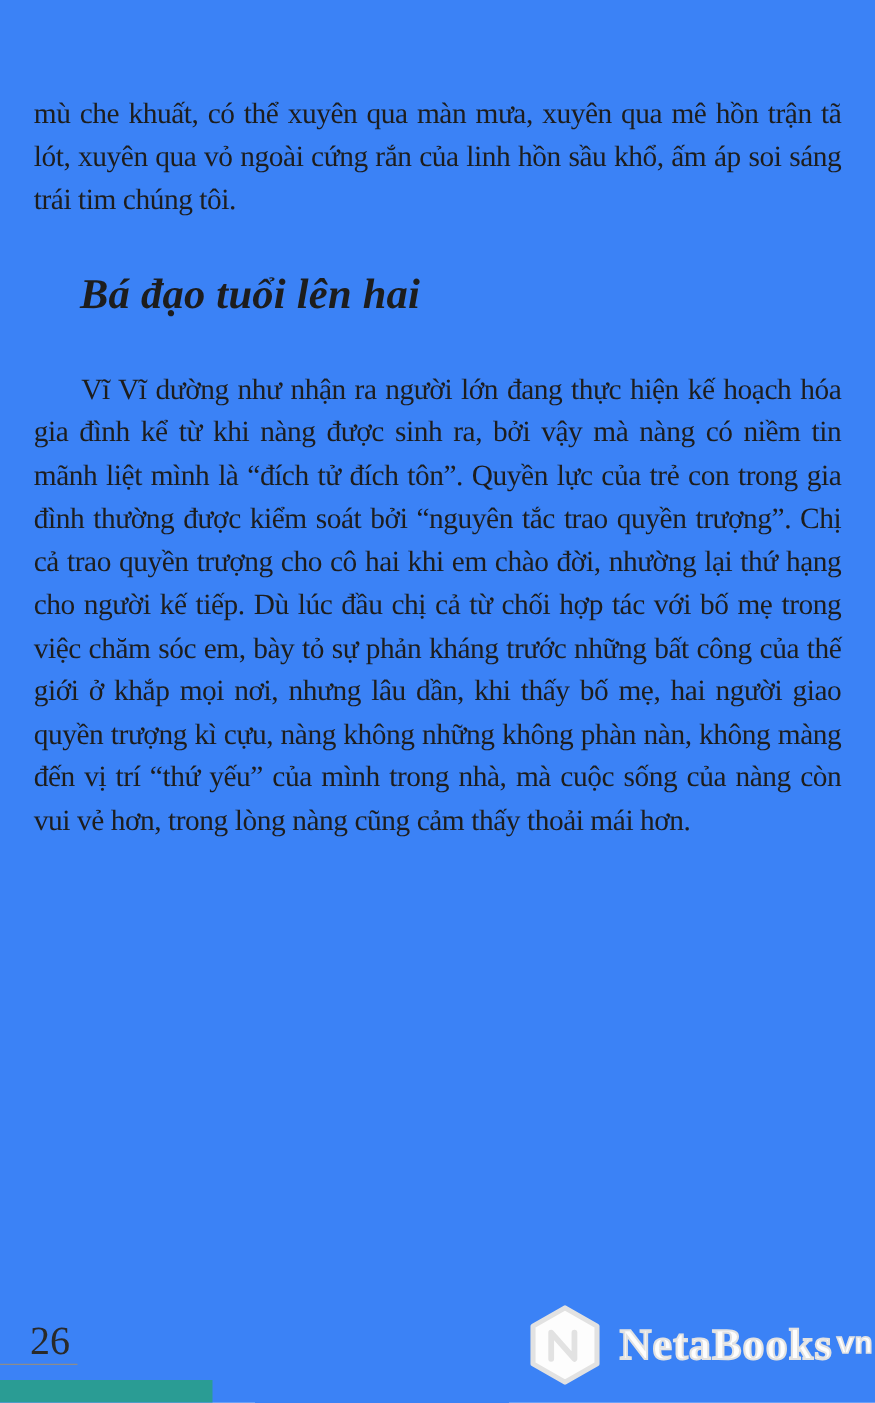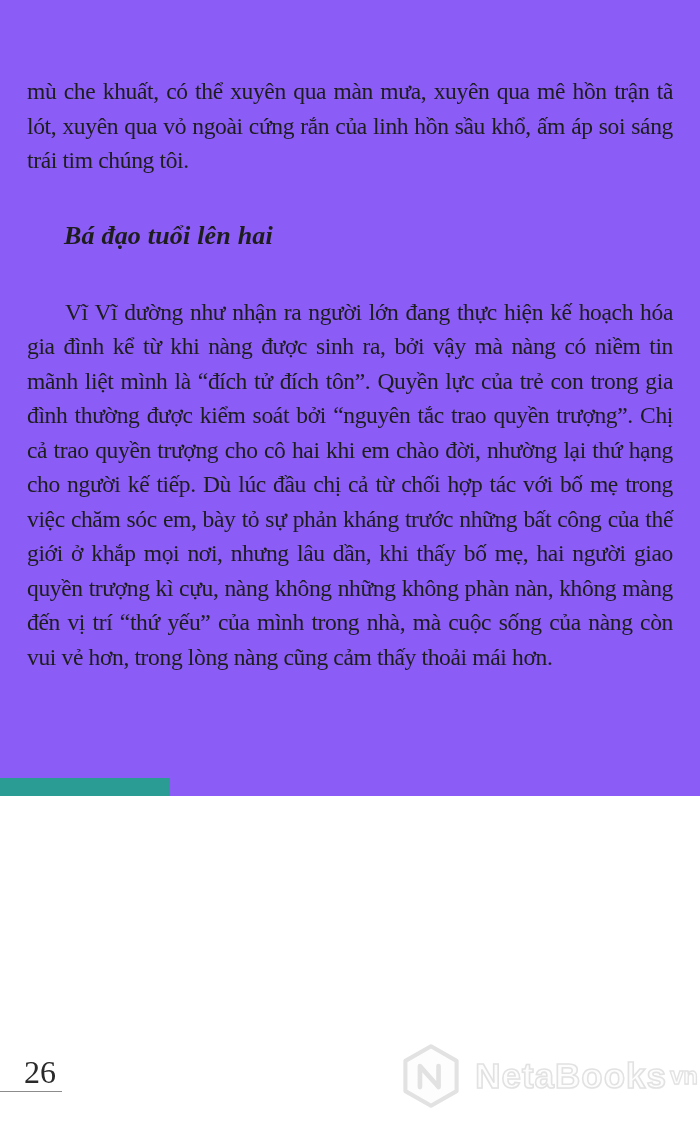--- a/index.html
+++ b/index.html
@@ -3,37 +3,37 @@
 <meta charset="utf-8">
 <style>
   html, body { margin:0; padding:0; }
   body {
     width:700px; height:1122px;
     background:#ffffff;
     font-family:"Liberation Serif","DejaVu Serif",serif;
     color:#1d1d1d;
     overflow:hidden;
   }
-  .page { position:relative; width:700px; height:796px; background:#8b5cf6; }
+  .page { position:relative; width:700px; height:1122px; background:#3b82f6; }
 
   .text-col {
     position:absolute; left:27px; top:74px; width:646px;
   }
   .text-col p.body {
     font-size:23.5px;
     line-height:34.5px;
     letter-spacing:-0.35px;
     text-align:justify;
     margin:0 0 11px 0;
     text-indent:38px;
   }
   .text-col p.noindent { text-indent:0; }
   .section-heading {
     display:block;
-    font-size:26px;
+    font-size:34px;
     line-height:40px;
     font-weight:bold;
     font-style:italic;
     letter-spacing:0.2px;
     margin:38px 0 39px 37px;
     font-family:Liberation Serif, serif;
   }
 
   .page-number {
     position:absolute; left:24px; top:1058px;
@@ -44,31 +44,31 @@
     width:62px; height:1px; background:#8c8c8c;
   }
 
   .watermark {
     position:absolute; right:2px; top:1044px;
     display:flex; align-items:center;
     user-select:none;
   }
   .watermark .hex-logo { width:76px; height:64px; margin-right:6px; }
   .wm-text {
-    font-family:Liberation Sans, sans-serif;
+    font-family:Liberation Serif, serif;
     font-weight:bold;
     font-size:35px;
     letter-spacing:1px;
     color:#fdfdfd;
     -webkit-text-stroke:1.6px #e2e2e2;
     text-shadow:0 1px 1px rgba(0,0,0,0.05);
     white-space:nowrap;
   }
   .wm-tld {
-    font-family:Liberation Sans, sans-serif;
+    font-family:Liberation Mono, monospace;
     font-weight:bold;
     font-size:24px;
     margin-left:3px;
     color:#fdfdfd;
     -webkit-text-stroke:1.3px #e2e2e2;
     text-shadow:0 1px 1px rgba(0,0,0,0.05);
   }
 
   .corner-teal-bar {
     position:absolute; left:0; bottom:0;

